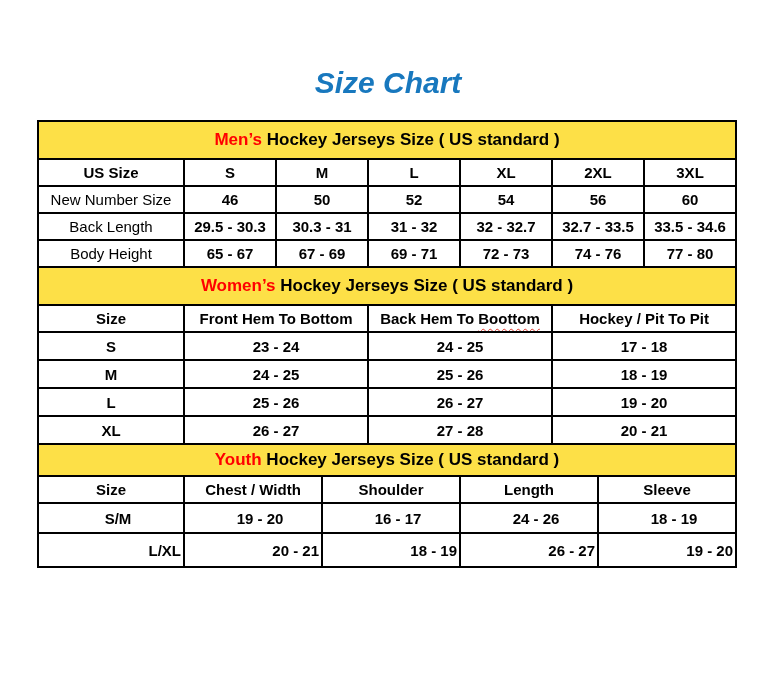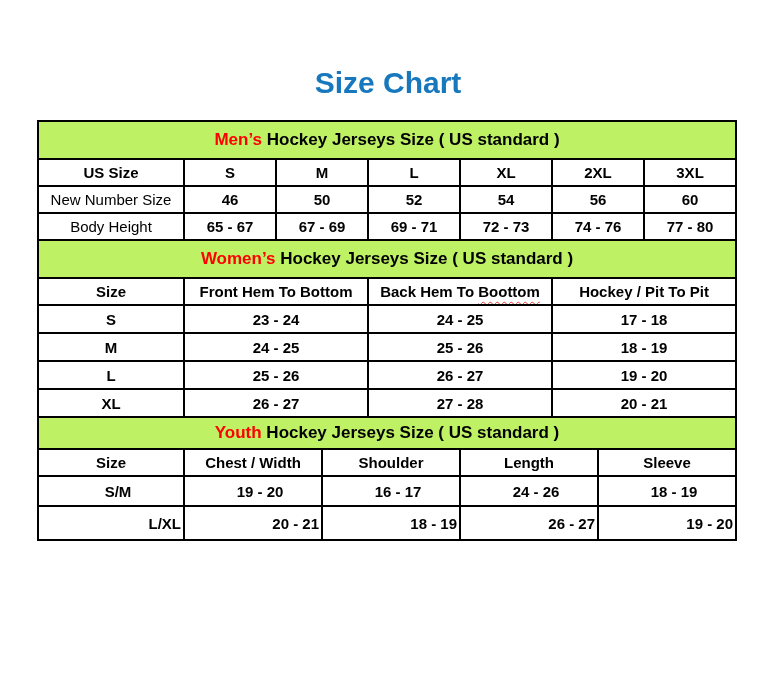--- a/index.html
+++ b/index.html
@@ -18,20 +18,21 @@
     position: relative;
   }
   .title {
     padding-top: 66px;
     text-align: center;
     font-size: 30px;
     line-height: 34px;
     font-weight: bold;
     color: #1878BE;
     letter-spacing: 0px;
+    font-style: italic;
   }
   .chart-wrap {
     margin: 20px 0 0 37px;
     width: 698px;
   }
   table {
     border-collapse: collapse;
     table-layout: fixed;
     width: 698px;
   }
@@ -41,21 +42,21 @@
   th, td {
     border: 2px solid #000000;
     text-align: center;
     vertical-align: middle;
     padding: 0 2px;
     font-size: 15px;
     overflow: hidden;
     white-space: nowrap;
   }
   td.band {
-    background: #bef264;
+    background: #fde047;
     height: 36px;
     font-size: 17px;
     font-weight: bold;
   }
   td.band .hl { color: #FF0000; }
   th.colhead { font-weight: bold; height: 25px; }
   th.rowlabel { font-weight: normal; height: 25px; }
   th.rowlabel-bold { font-weight: bold; }
   td.val { font-weight: bold; height: 25px; }
   .womens td.val, .womens th.rowlabel { height: 26px; }
@@ -113,20 +114,29 @@
         <tr>
           <th class="rowlabel">New Number Size</th>
           <td class="val">46</td>
           <td class="val">50</td>
           <td class="val">52</td>
           <td class="val">54</td>
           <td class="val">56</td>
           <td class="val">60</td>
         </tr>
         <tr>
+          <th class="rowlabel">Back Length</th>
+          <td class="val">29.5 - 30.3</td>
+          <td class="val">30.3 - 31</td>
+          <td class="val">31 - 32</td>
+          <td class="val">32 - 32.7</td>
+          <td class="val">32.7 - 33.5</td>
+          <td class="val">33.5 - 34.6</td>
+        </tr>
+        <tr>
           <th class="rowlabel">Body Height</th>
           <td class="val">65 - 67</td>
           <td class="val">67 - 69</td>
           <td class="val">69 - 71</td>
           <td class="val">72 - 73</td>
           <td class="val">74 - 76</td>
           <td class="val">77 - 80</td>
         </tr>
       </tbody>
     </table>

